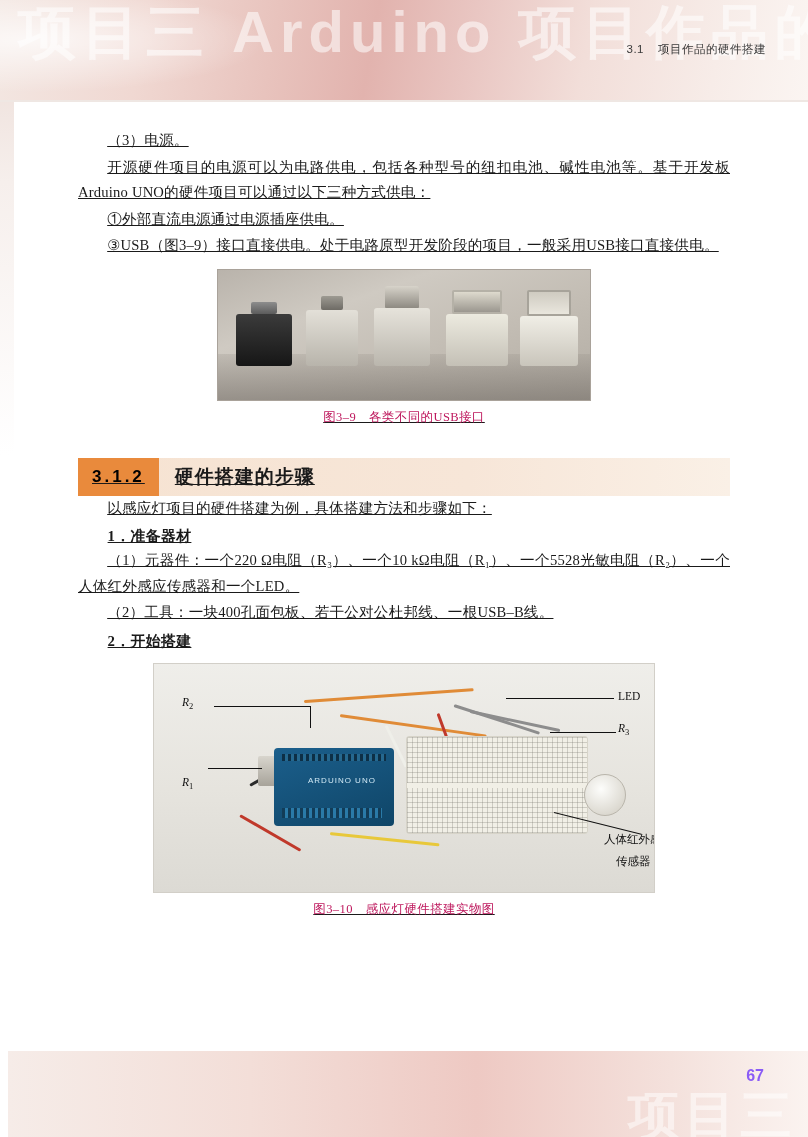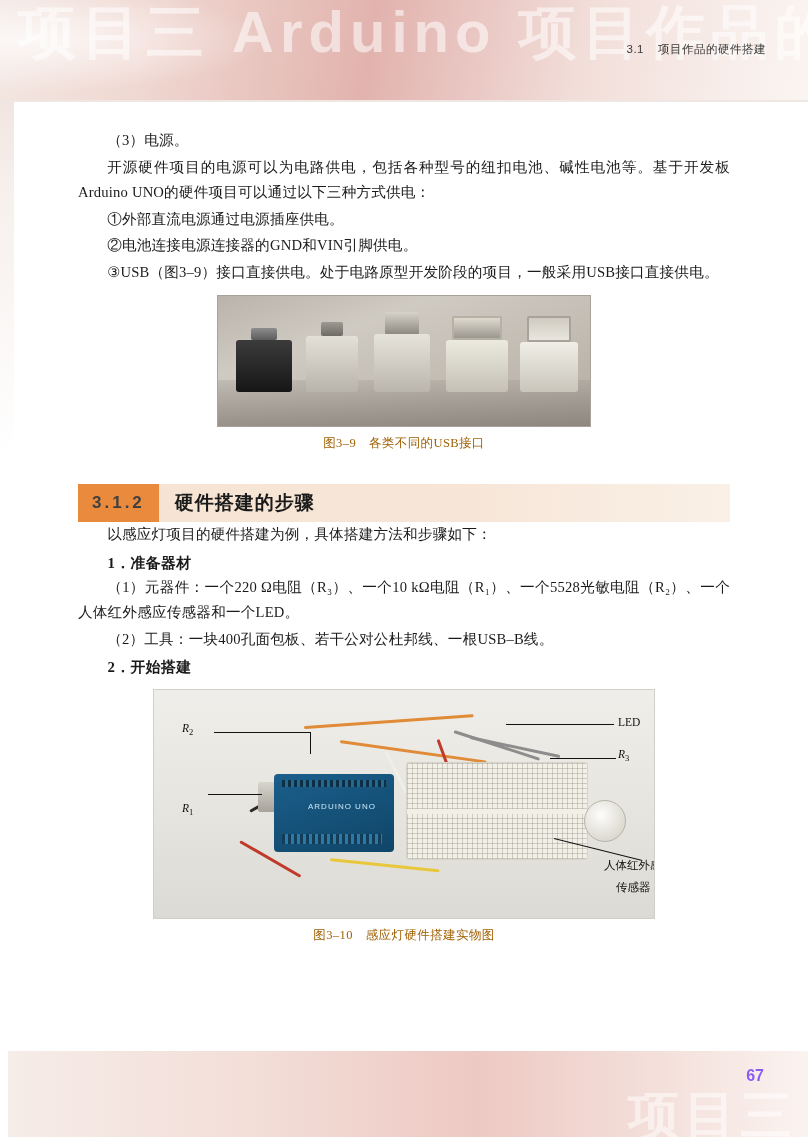--- a/index.html
+++ b/index.html
@@ -78,40 +78,41 @@
     width: 14px; height: 1137px;
     background: linear-gradient(180deg, #ead8d2 0%, #f6efec 16%, #ffffff 40%);
   }
 
   
   .content {
     position: absolute;
     left: 78px;
     top: 128px;
     width: 652px;
+    text-decoration: underline;
   }
   p.para {
     margin: 0 0 1px 0;
     font-size: 14.6px;
     line-height: 25.5px;
     text-align: justify;
     text-justify: inter-ideograph;
     letter-spacing: 0.2px;
   }
   p.indent { text-indent: 2em; }
 
   
   .figure {
     margin-top: 10px;
     text-align: center;
   }
   .fig-caption {
     font-size: 12.5px;
     margin-top: 8px;
-    color: #a16207;
+    color: #be185d;
     letter-spacing: 0.4px;
   }
 
   .usb-photo {
     width: 372px;
     height: 130px;
     margin: 0 auto;
     position: relative;
     background: linear-gradient(160deg, #b9b3ab 0%, #cfcac2 30%, #c3bdb4 60%, #b2aca3 100%);
     overflow: hidden;
@@ -195,21 +196,21 @@
   
   .section-head {
     margin-top: 32px;
     height: 38px;
     background: linear-gradient(90deg, #f6e3d2 0%, #f7e6d8 60%, #faf0e6 100%);
     display: flex;
     align-items: center;
   }
   .section-num {
     background: #e98a3c;
-    color: #404040;
+    color: #000000;
     font-family: "Liberation Sans", sans-serif;
     font-weight: bold;
     font-size: 17px;
     letter-spacing: 3px;
     padding: 0 14px;
     height: 38px;
     line-height: 38px;
     white-space: nowrap;
   }
   .section-title {
@@ -362,21 +363,20 @@
   <div class="header-rule"></div>
   <div class="running-head">
     <span class="rh-num">3.1</span><span>项目作品的硬件搭建</span>
   </div>
 
   <div class="content">
 
     <p class="para indent">（3）电源。</p>
     <p class="para indent">开源硬件项目的电源可以为电路供电，包括各种型号的纽扣电池、碱性电池等。基于开发板Arduino UNO的硬件项目可以通过以下三种方式供电：</p>
     <p class="para indent">①外部直流电源通过电源插座供电。</p>
-    <p class="para indent">②电池连接电源连接器的GND和VIN引脚供电。</p>
     <p class="para indent">③USB（图3–9）接口直接供电。处于电路原型开发阶段的项目，一般采用USB接口直接供电。</p>
 
     <div class="figure">
       <div class="usb-photo">
         <div class="surface"></div>
         <div class="plug p1">
             <div class="tip"></div>
             <div class="body"></div>
           </div>
         <div class="plug p2">

